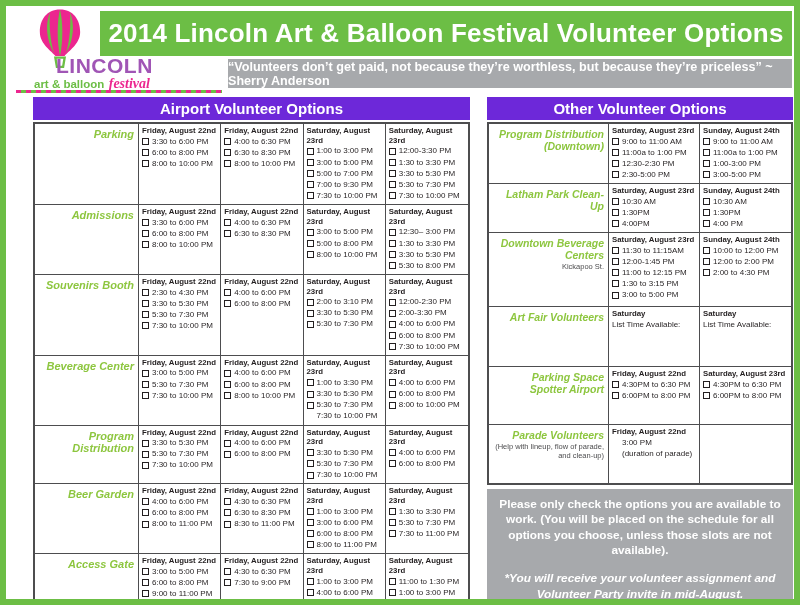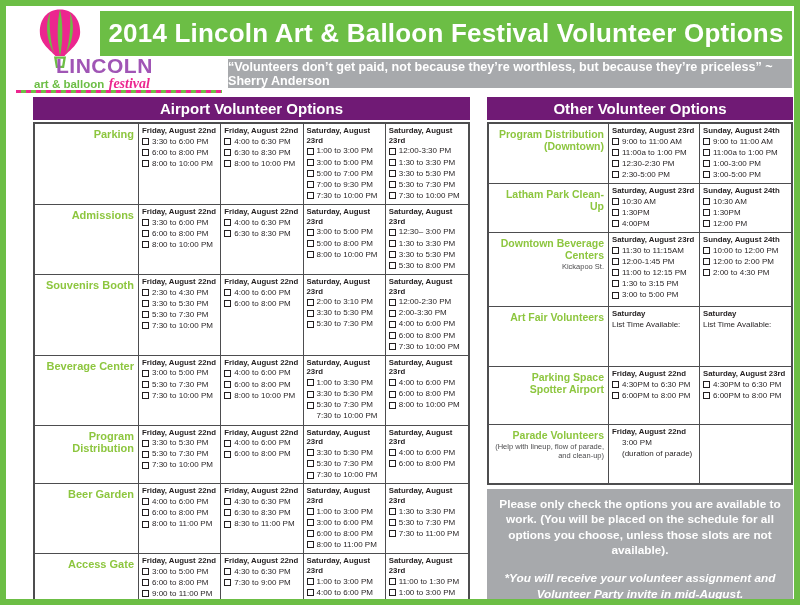--- a/index.html
+++ b/index.html
@@ -35,39 +35,39 @@
   .logo .logo-sub { position: absolute; left: 22px; top: 68px; white-space: nowrap; }
   .logo .logo-sub .ab { color: #6cbe45; font-weight: bold; font-size: 11.5px; }
   .logo .logo-sub .fest { color: #ec268f; font-style: italic; font-size: 14px; font-family: "Liberation Serif", serif; font-weight: bold; }
   .logo .logo-rule {
     position: absolute; left: 4px; top: 84px; width: 206px; height: 3px;
     background: repeating-linear-gradient(90deg,#ec268f 0 5px,#6cbe45 5px 10px);
   }
 
   
   .panel-header {
-    background: #701a75; color: #fff; text-align: center;
+    background: #6d28d9; color: #fff; text-align: center;
     font-weight: bold; font-size: 15px; height: 23px; line-height: 23px;
     margin-bottom: 2px;
   }
   .panel { position: absolute; }
   #airport-panel { left: 27px; top: 91px; width: 437px; }
   #other-panel   { left: 481px; top: 91px; width: 306px; }
 
   .sch-table { border: 2px solid #4d4d4f; background: #fff; }
   .sch-row { display: grid; border-bottom: 1.5px solid #4d4d4f; }
   .sch-row:last-child { border-bottom: none; }
   #airport-rows .sch-row { grid-template-columns: 104px 1fr 1fr 1fr 1fr; }
   #other-rows .sch-row   { grid-template-columns: 120px 1fr 1fr; }
 
   .label-cell, .slot-cell { border-right: 1.5px solid #4d4d4f; padding: 2px 3px; }
   .sch-row > div:last-child { border-right: none; }
 
   .label-cell { text-align: right; padding-top: 4px; padding-right: 4px; }
-  .row-label { color: #8dc63f; font-weight: bold; font-size: 11px; line-height: 1.15; }
+  .row-label { color: #8dc63f; font-weight: bold; font-size: 11px; line-height: 1.15; font-style: italic; }
   #other-rows .row-label { font-size: 10.5px; }
   .row-sublabel { color: #4d4d4f; font-size: 7.5px; line-height: 1.2; margin-top: 1px; }
 
   .slot-day { font-weight: bold; font-size: 7.8px; line-height: 1.25; margin-bottom: 1px; color: #231f20; }
   .time-item { font-size: 8px; line-height: 1.2; margin-bottom: 1.5px; color: #231f20; display: flex; align-items: center; }
   .cb {
     display: inline-block; width: 7px; height: 7px; flex: 0 0 7px;
     border: 1.3px solid #231f20; background: #fff; margin-right: 3px;
   }
   .time-item.no-box { padding-left: 10px; align-items: flex-end; }
@@ -673,21 +673,21 @@
             <div class="time-item">
               <span class="cb"></span>
               <span class="time-text">10:30 AM</span>
             </div>
             <div class="time-item">
               <span class="cb"></span>
               <span class="time-text">1:30PM</span>
             </div>
             <div class="time-item">
               <span class="cb"></span>
-              <span class="time-text">12:00 PM</span>
+              <span class="time-text">4:00 PM</span>
             </div>
           </div>
         </div>
         <div class="sch-row">
           <div class="label-cell">
             <div class="row-label">Downtown Beverage Centers</div>
             <div class="row-sublabel">Kickapoo St.</div>
           </div>
           <div class="slot-cell">
             <div class="slot-day">Saturday, August 23rd</div>

